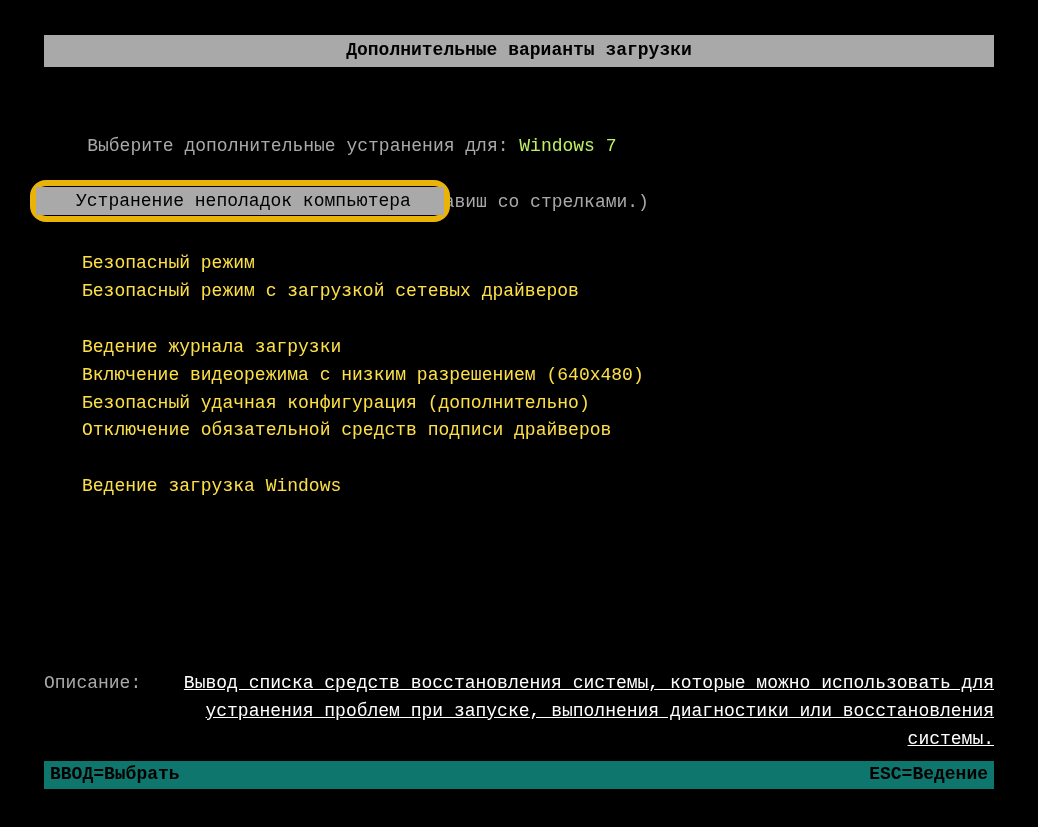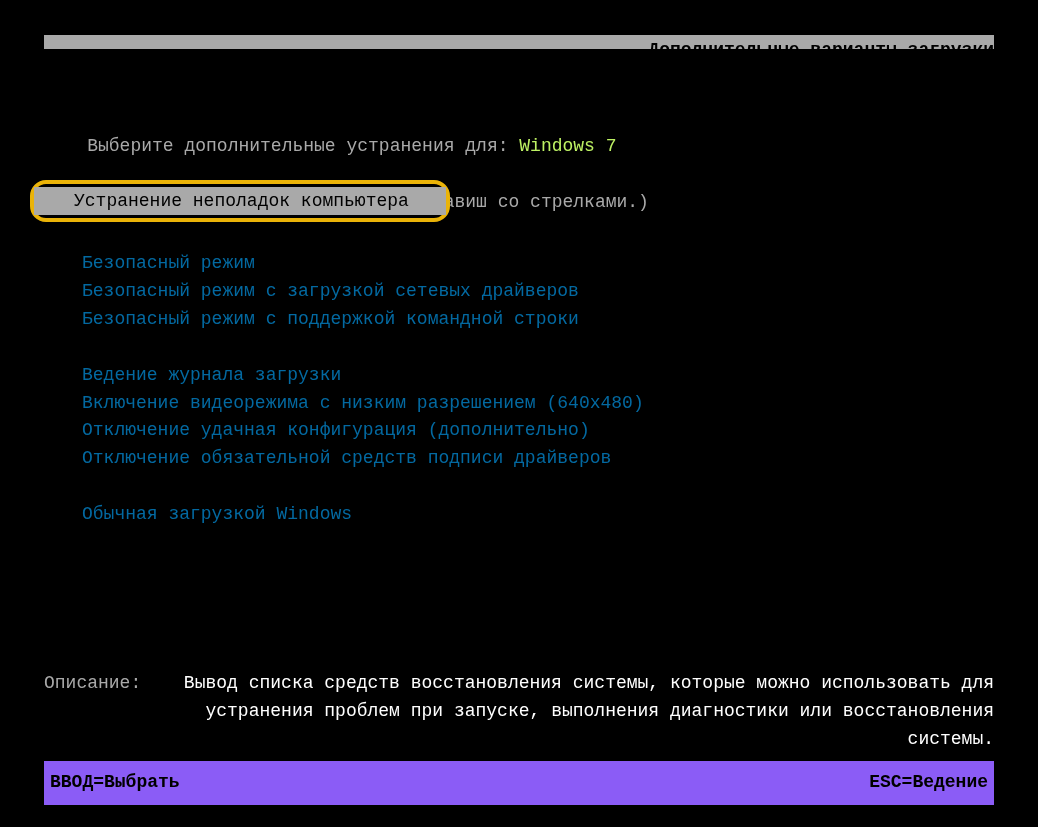--- a/index.html
+++ b/index.html
@@ -12,84 +12,84 @@
     line-height: 1.55;
     color: #a9a9a9;
     overflow: hidden;
     position: relative;
   }
   .header-bar {
     position: absolute;
     top: 35px;
     left: 44px;
     right: 44px;
-    height: 14px;
+    height: 32px;
     background: #a9a9a9;
     color: #000;
-    text-align: right;
+    text-align: center;
     font-weight: bold;
     line-height: 30px;
   }
   .prompt-block {
     position: absolute;
     top: 105px;
     left: 44px;
     right: 44px;
   }
   .prompt-line1 { white-space: pre; }
   .os-name { color: #bef264; }
   .prompt-line2 { white-space: pre; }
   .selected-wrap {
     position: absolute;
     top: 180px;
     left: 30px;
     width: 420px;
     height: 42px;
-    border: 4px solid #eab308;
+    border: 6px solid #eab308;
     border-radius: 16px;
     display: flex;
     align-items: center;
   }
   .selected-item {
     background: #a9a9a9;
     color: #000;
     padding: 0 4px 0 40px;
     line-height: 28px;
     width: 100%;
     white-space: pre;
   }
   .menu {
     position: absolute;
     top: 250px;
     left: 82px;
     right: 44px;
   }
   .menu-item {
-    color: #0369a1;
+    color: #fde047;
     cursor: default;
     white-space: pre;
   }
   .gap { height: 28px; }
   .desc {
     position: absolute;
     top: 670px;
     left: 44px;
     right: 44px;
     display: flex;
     text-align: right;
   }
   .desc-label { white-space: pre; }
-  .desc-text { color: #fff; flex: 1; }
+  .desc-text { color: #fff; flex: 1; text-decoration: underline; }
   .footer-bar {
     position: absolute;
     left: 44px;
     right: 44px;
     top: 761px;
-    height: 44px;
-    background: #8b5cf6;
+    height: 28px;
+    background: #0f766e;
     color: #000;
     font-weight: bold;
     display: flex;
     justify-content: space-between;
     align-items: center;
     padding: 0 6px;
   }
 </style>
 </head>
 <body>
@@ -105,28 +105,27 @@
   <div class="prompt-line2">(Выберите нужный элемент с помощью клавиш со стрелками.)</div>
 </div>
 
 <div class="selected-wrap">
   <div class="selected-item">Устранение неполадок компьютера</div>
 </div>
 
 <div class="menu">
   <div class="menu-item">Безопасный режим</div>
   <div class="menu-item">Безопасный режим с загрузкой сетевых драйверов</div>
-  <div class="menu-item">Безопасный режим с поддержкой командной строки</div>
   <div class="gap"></div>
   <div class="menu-item">Ведение журнала загрузки</div>
   <div class="menu-item">Включение видеорежима с низким разрешением (640x480)</div>
-  <div class="menu-item">Отключение удачная конфигурация (дополнительно)</div>
+  <div class="menu-item">Безопасный удачная конфигурация (дополнительно)</div>
   <div class="menu-item">Отключение обязательной средств подписи драйверов</div>
   <div class="gap"></div>
-  <div class="menu-item">Обычная загрузкой Windows</div>
+  <div class="menu-item">Ведение загрузка Windows</div>
 </div>
 
 <div class="desc">
   <span class="desc-label">Описание: </span>
   <span class="desc-text">Вывод списка средств восстановления системы, которые можно использовать для устранения проблем при запуске, выполнения диагностики или восстановления системы.</span>
 </div>
 
 <div class="footer-bar">
   <span>ВВОД=Выбрать</span>
   <span>ESC=Ведение</span>

